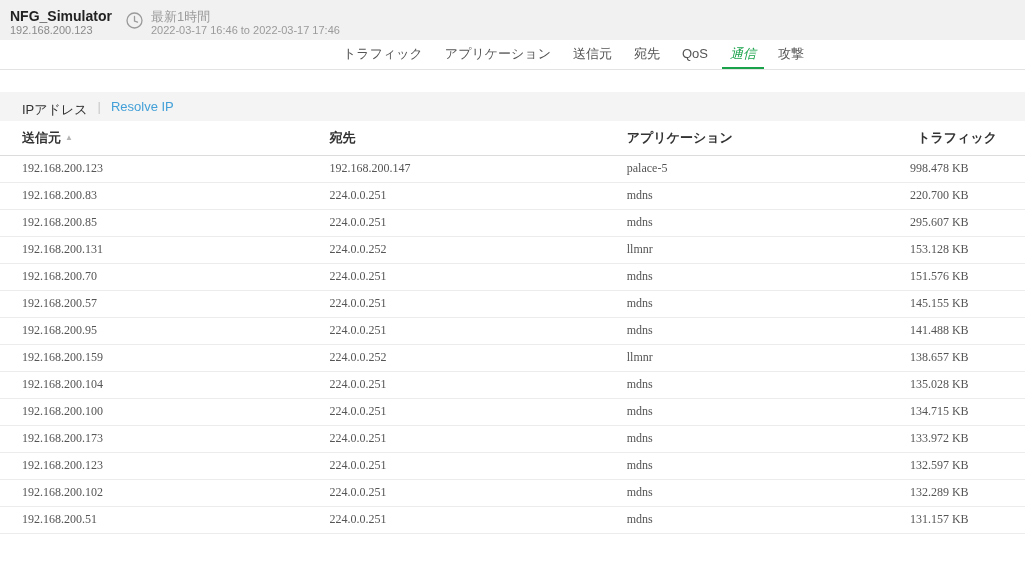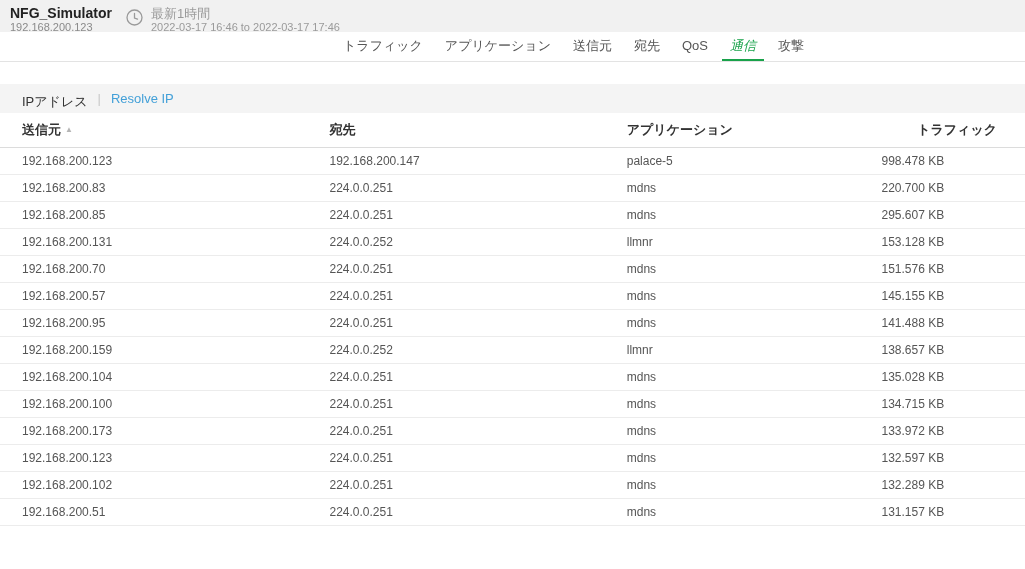--- a/index.html
+++ b/index.html
@@ -4,22 +4,22 @@
 <style>
   * { margin: 0; padding: 0; box-sizing: border-box; }
   html, body {
     width: 1025px; height: 569px; overflow: hidden;
     font-family: "Liberation Sans", "DejaVu Sans", sans-serif;
     background: #ffffff; color: #444;
   }
 
   
   .app-header {
-    height: 32px; background: #f1f1f1;
-    display: flex; align-items: flex-start; padding: 6px 10px 0 10px;
+    height: 40px; background: #f1f1f1;
+    display: flex; align-items: center; padding: 6px 10px 0 10px;
   }
   .title-block { margin-right: 14px; }
   .app-title { font-size: 14px; font-weight: bold; color: #222; line-height: 15px; }
   .app-subtitle { font-size: 11px; color: #8a8a8a; line-height: 13px; }
   .time-block { display: flex; align-items: flex-start; }
   .clock-icon { margin: 3px 8px 0 0; flex: 0 0 auto; }
   .time-lines .time-label { font-size: 13px; color: #9a9a9a; line-height: 15px; }
   .time-lines .time-range { font-size: 11px; color: #9a9a9a; line-height: 13px; }
 
   
@@ -40,34 +40,34 @@
   .sub-toolbar {
     height: 29px; background: #f4f4f4;
     display: flex; align-items: center; padding-left: 22px;
     font-size: 13px;
   }
   .ip-label { color: #333; margin-top: 6px; }
   .toolbar-divider { color: #c9c9c9; margin: 0 10px; font-size: 13px; }
   .resolve-link { color: var(--link-blue, #43a0d8); cursor: pointer; text-decoration: none; }
 
   
-  table.data-table { width: 100%; border-collapse: collapse; table-layout: fixed; }
+  table.data-table { width: 100%; border-collapse: collapse; table-layout: fixed; font-family: Liberation Serif, serif; }
   col.c1 { width: 30%; } col.c2 { width: 29%; } col.c3 { width: 27%; } col.c4 { width: 14%; }
   thead th {
     font-size: 13px; font-weight: bold; color: #333; text-align: left;
     height: 34px; padding-left: 22px; border-bottom: 1px solid #dcdcdc;
     cursor: pointer; white-space: nowrap;
   }
   thead th.num { text-align: right; padding-right: 28px; padding-left: 0; }
   .sort-arrow { font-size: 8px; color: #b5b5b5; margin-left: 4px; vertical-align: 2px; }
   tbody td {
     font-size: 12px; color: #555; height: 27px; padding-left: 22px;
     border-bottom: 1px solid #ececec; white-space: nowrap; overflow: hidden;
   }
-  tbody td.num { text-align: left; padding-right: 28px; padding-left: 0; }
+  tbody td.num { text-align: center; padding-right: 28px; padding-left: 0; }
   tbody tr { background: #fff; }
 </style>
 </head>
 <body>
 
 <div class="app-header">
   <div class="title-block">
     <div class="app-title">NFG_Simulator</div>
     <div class="app-subtitle">192.168.200.123</div>
   </div>

